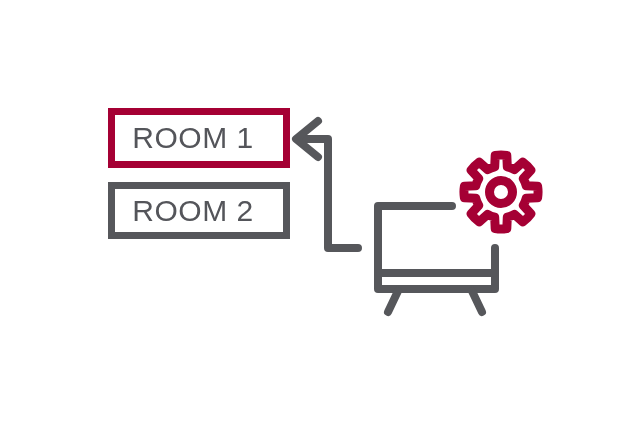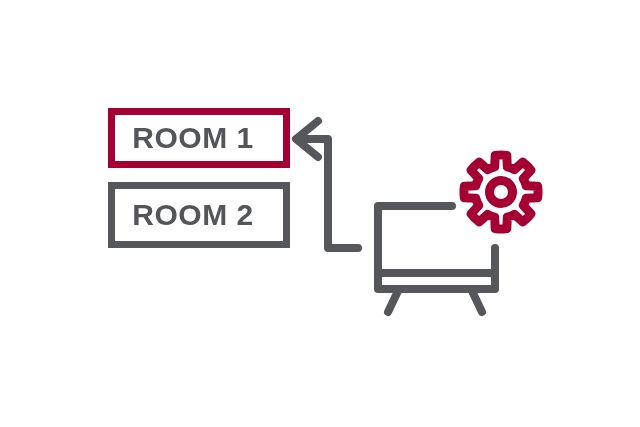--- a/index.html
+++ b/index.html
@@ -17,36 +17,36 @@
   }
   .room-list {
     position: absolute;
     left: 108px;
     top: 108px;
     width: 182px;
   }
   .room-box {
     box-sizing: border-box;
     width: 182px;
-    height: 66px;
+    height: 57px;
     border: 7px solid #56575B;
     background: #ffffff;
     display: flex;
     align-items: center;
     justify-content: center;
     margin-bottom: 14px;
   }
   .room-box.selected {
     height: 60px;
     border-color: #A50034;
   }
   .room-label {
     color: #54555A;
     font-size: 30px;
-    font-weight: bold;
+    font-weight: normal;
     letter-spacing: 0.5px;
     white-space: nowrap;
     transform: translateX(-6px);
   }
   .art-layer {
     position: absolute;
     left: 0;
     top: 0;
     width: 640px;
     height: 427px;

